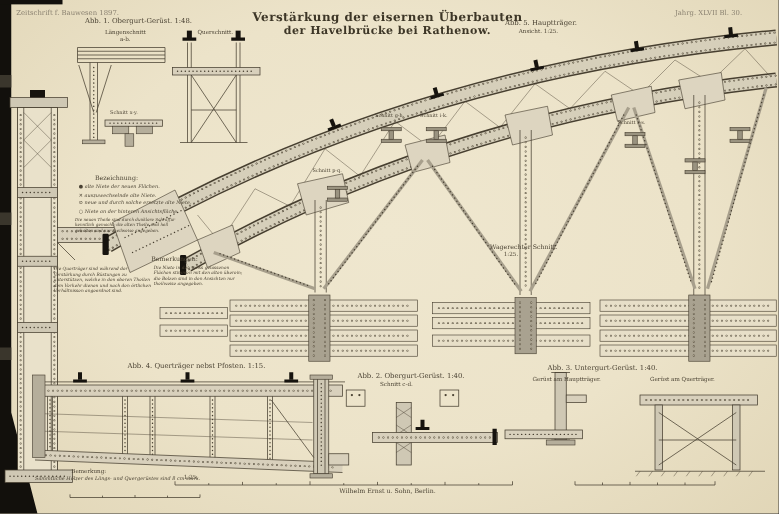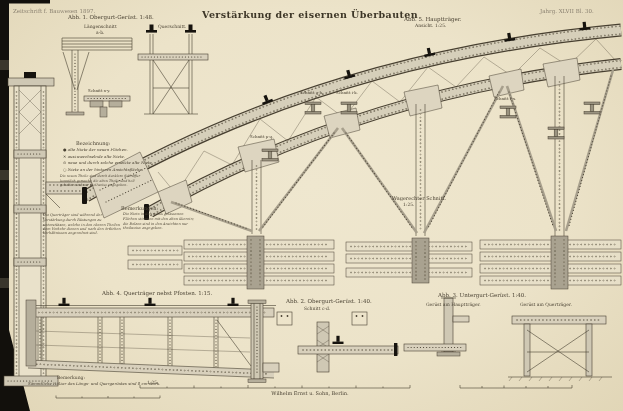--- a/index.html
+++ b/index.html
@@ -295,20 +295,21 @@
     <path class="ink" d="M140,388 H410 M140,385 V388 M194,385.5 V388 M248,385 V388 M302,385.5 V388 M356,385.5 V388 M410,385 V388 M167,386.5 V388 M221,386.5 V388 M275,386.5 V388 M329,386.5 V388 M383,386.5 V388"></path>
     <path class="ink" d="M460,388 H572 M460,385 V388 M482,386 V388 M504,385.5 V388 M526,386 V388 M548,386 V388 M572,385 V388"></path>
     <path class="ink" d="M56,398 H160 M56,395.5 V398 M82,396.5 V398 M108,396 V398 M134,396.5 V398 M160,395.5 V398"></path>
   </g>
 </svg>
 
 <div class="lbl stamp" style="left:13px;top:8px;">Zeitschrift f. Bauwesen 1897.</div>
 <div class="lbl stamp" style="left:540px;top:8px;">Jahrg. XLVII Bl. 30.</div>
 
 <div class="lbl title t1" style="left:170px;top:9px;width:280px;">Verstärkung der eisernen Überbauten</div>
+<div class="lbl title t2" style="left:170px;top:19.5px;width:280px;">der Havelbrücke bei Rathenow.</div>
 
 <div class="lbl figtitle" style="left:68px;top:13.5px;">Abb. 1. Obergurt-Gerüst. 1:48.</div>
 <div class="lbl s45" style="left:84px;top:24px;">Längenschnitt</div>
 <div class="lbl s45" style="left:96px;top:29.5px;">a-b.</div>
 <div class="lbl s45" style="left:158px;top:24px;">Querschnitt.</div>
 <div class="lbl micro" style="left:88px;top:88px;">Schnitt x-y.</div>
 
 <div class="lbl figtitle" style="left:404px;top:15.5px;">Abb. 5. Hauptträger.</div>
 <div class="lbl s45" style="left:415px;top:22.5px;">Ansicht. 1:25.</div>
 

